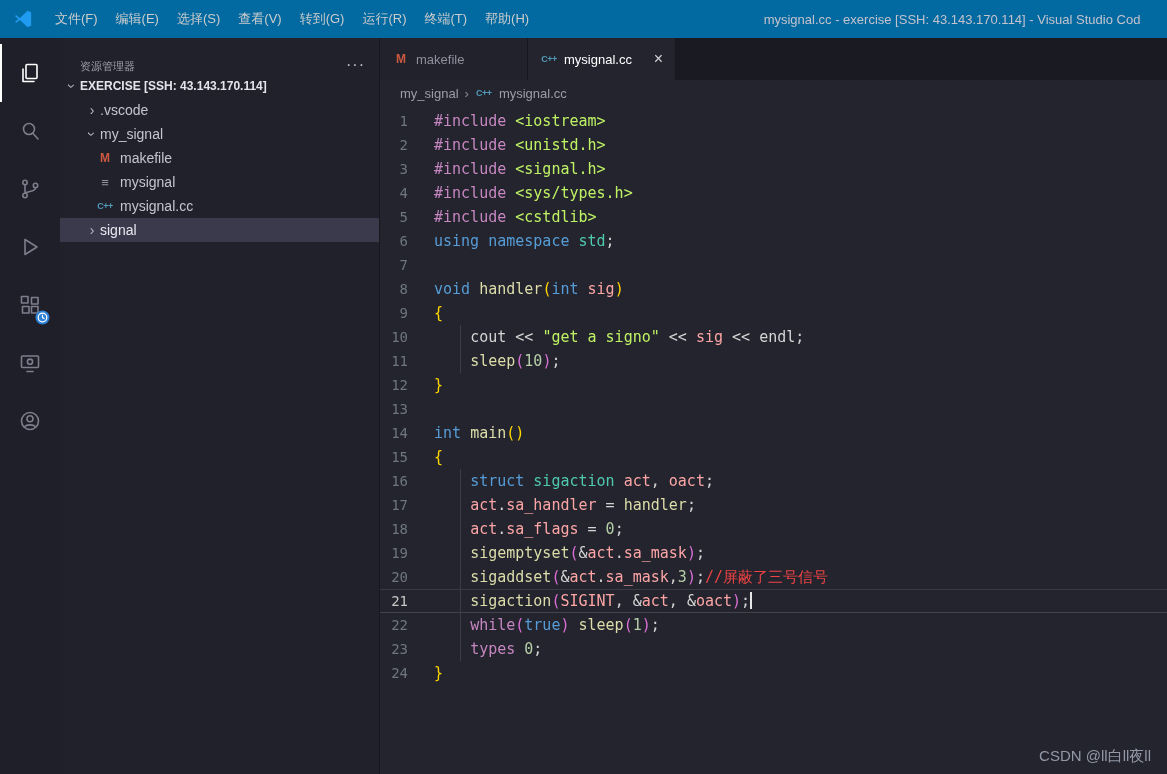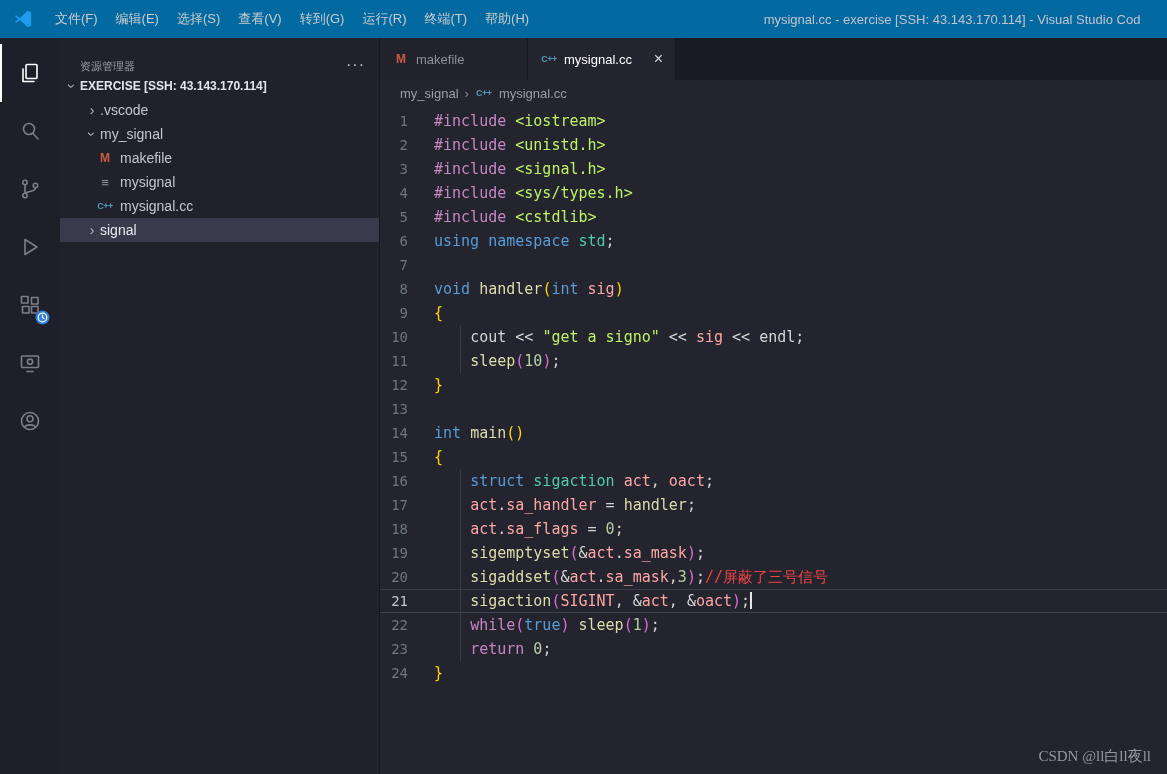--- a/index.html
+++ b/index.html
@@ -65,21 +65,21 @@
   .tk-str { color:#bef264; }
   .tk-fn  { color:#dcdcaa; }
   .tk-type{ color:#4ec9b0; }
   .tk-var { color:#fca5a5; }
   .tk-num { color:#b5cea8; }
   .tk-cmt { color:#ef4444; }
   .tk-pl  { color:#d4d4d4; }
   .tk-b1  { color:#ffd700; }
   .tk-b2  { color:#da70d6; }
 
-  .watermark { position:absolute; right:16px; bottom:8px; color:#9298a6; font-size:15px;font-family:Liberation Serif, serif; }
+  .watermark { position:absolute; right:16px; bottom:8px; color:#9298a6; font-size:15px; }
 </style>
 </head>
 <body>
 
 <div class="window">
 
   <div class="titlebar">
     <div class="vscode-logo">
       <svg width="20" height="20" viewBox="0 0 24 24">
           <path fill="#1f9cf0" d="M17.6 2.2 8.3 10.7 4 7.4 2.2 8.3l4.3 3.7-4.3 3.7 1.8.9 4.3-3.3 9.3 8.5 4.2-2V4.2z"></path>
@@ -298,21 +298,21 @@
             <div class="code-line active g1">
               <span class="ln">21</span>
               <span class="lc"><span class="tk-pl">    </span><span class="tk-fn">sigaction</span><span class="tk-b2">(</span><span class="tk-var">SIGINT</span><span class="tk-pl">, </span><span class="tk-pl">&amp;</span><span class="tk-var">act</span><span class="tk-pl">, </span><span class="tk-pl">&amp;</span><span class="tk-var">oact</span><span class="tk-b2">)</span><span class="tk-pl">;</span><span class="cursor"></span></span>
             </div>
             <div class="code-line g1">
               <span class="ln">22</span>
               <span class="lc"><span class="tk-pl">    </span><span class="tk-pre">while</span><span class="tk-b2">(</span><span class="tk-kw">true</span><span class="tk-b2">)</span><span class="tk-pl"> </span><span class="tk-fn">sleep</span><span class="tk-b2">(</span><span class="tk-num">1</span><span class="tk-b2">)</span><span class="tk-pl">;</span></span>
             </div>
             <div class="code-line g1">
               <span class="ln">23</span>
-              <span class="lc"><span class="tk-pl">    </span><span class="tk-pre">return</span><span class="tk-pl"> </span><span class="tk-num">0</span><span class="tk-pl">;</span></span>
+              <span class="lc"><span class="tk-pl">    </span><span class="tk-pre">types</span><span class="tk-pl"> </span><span class="tk-num">0</span><span class="tk-pl">;</span></span>
             </div>
             <div class="code-line">
               <span class="ln">24</span>
               <span class="lc"><span class="tk-b1">}</span></span>
             </div>
           </div>
         <div class="watermark">CSDN @ll白ll夜ll</div>
       </div>
     </div>
 

